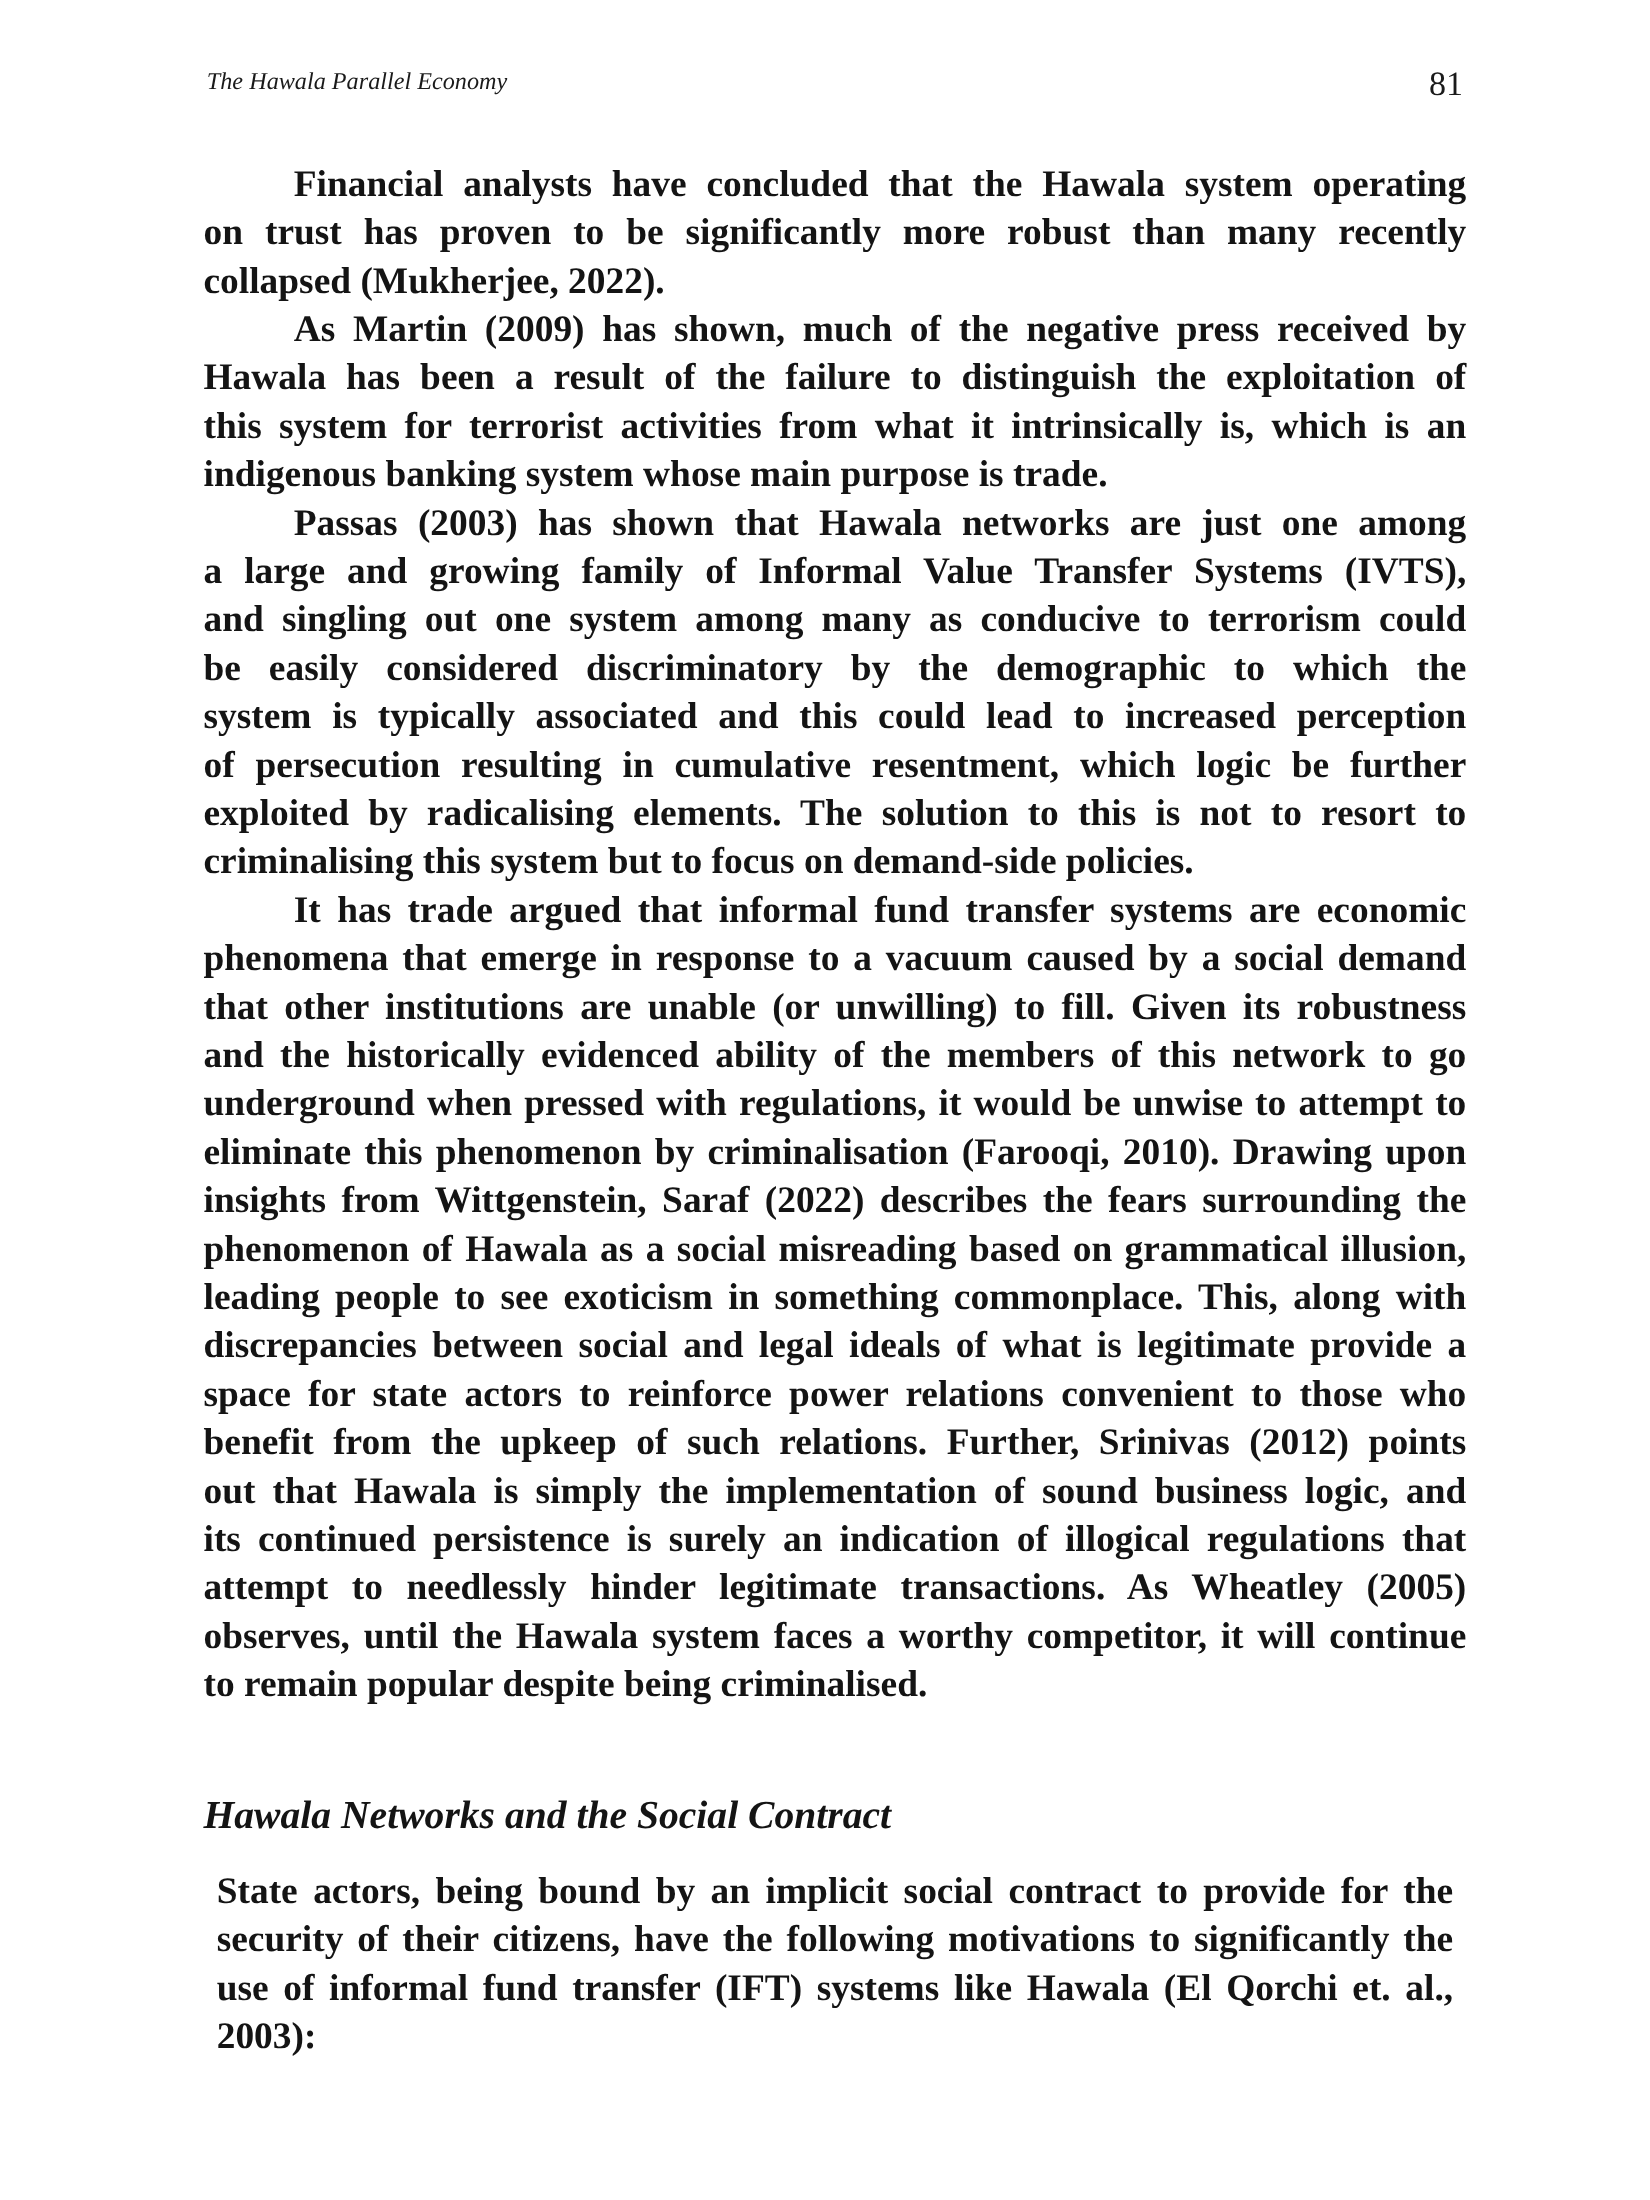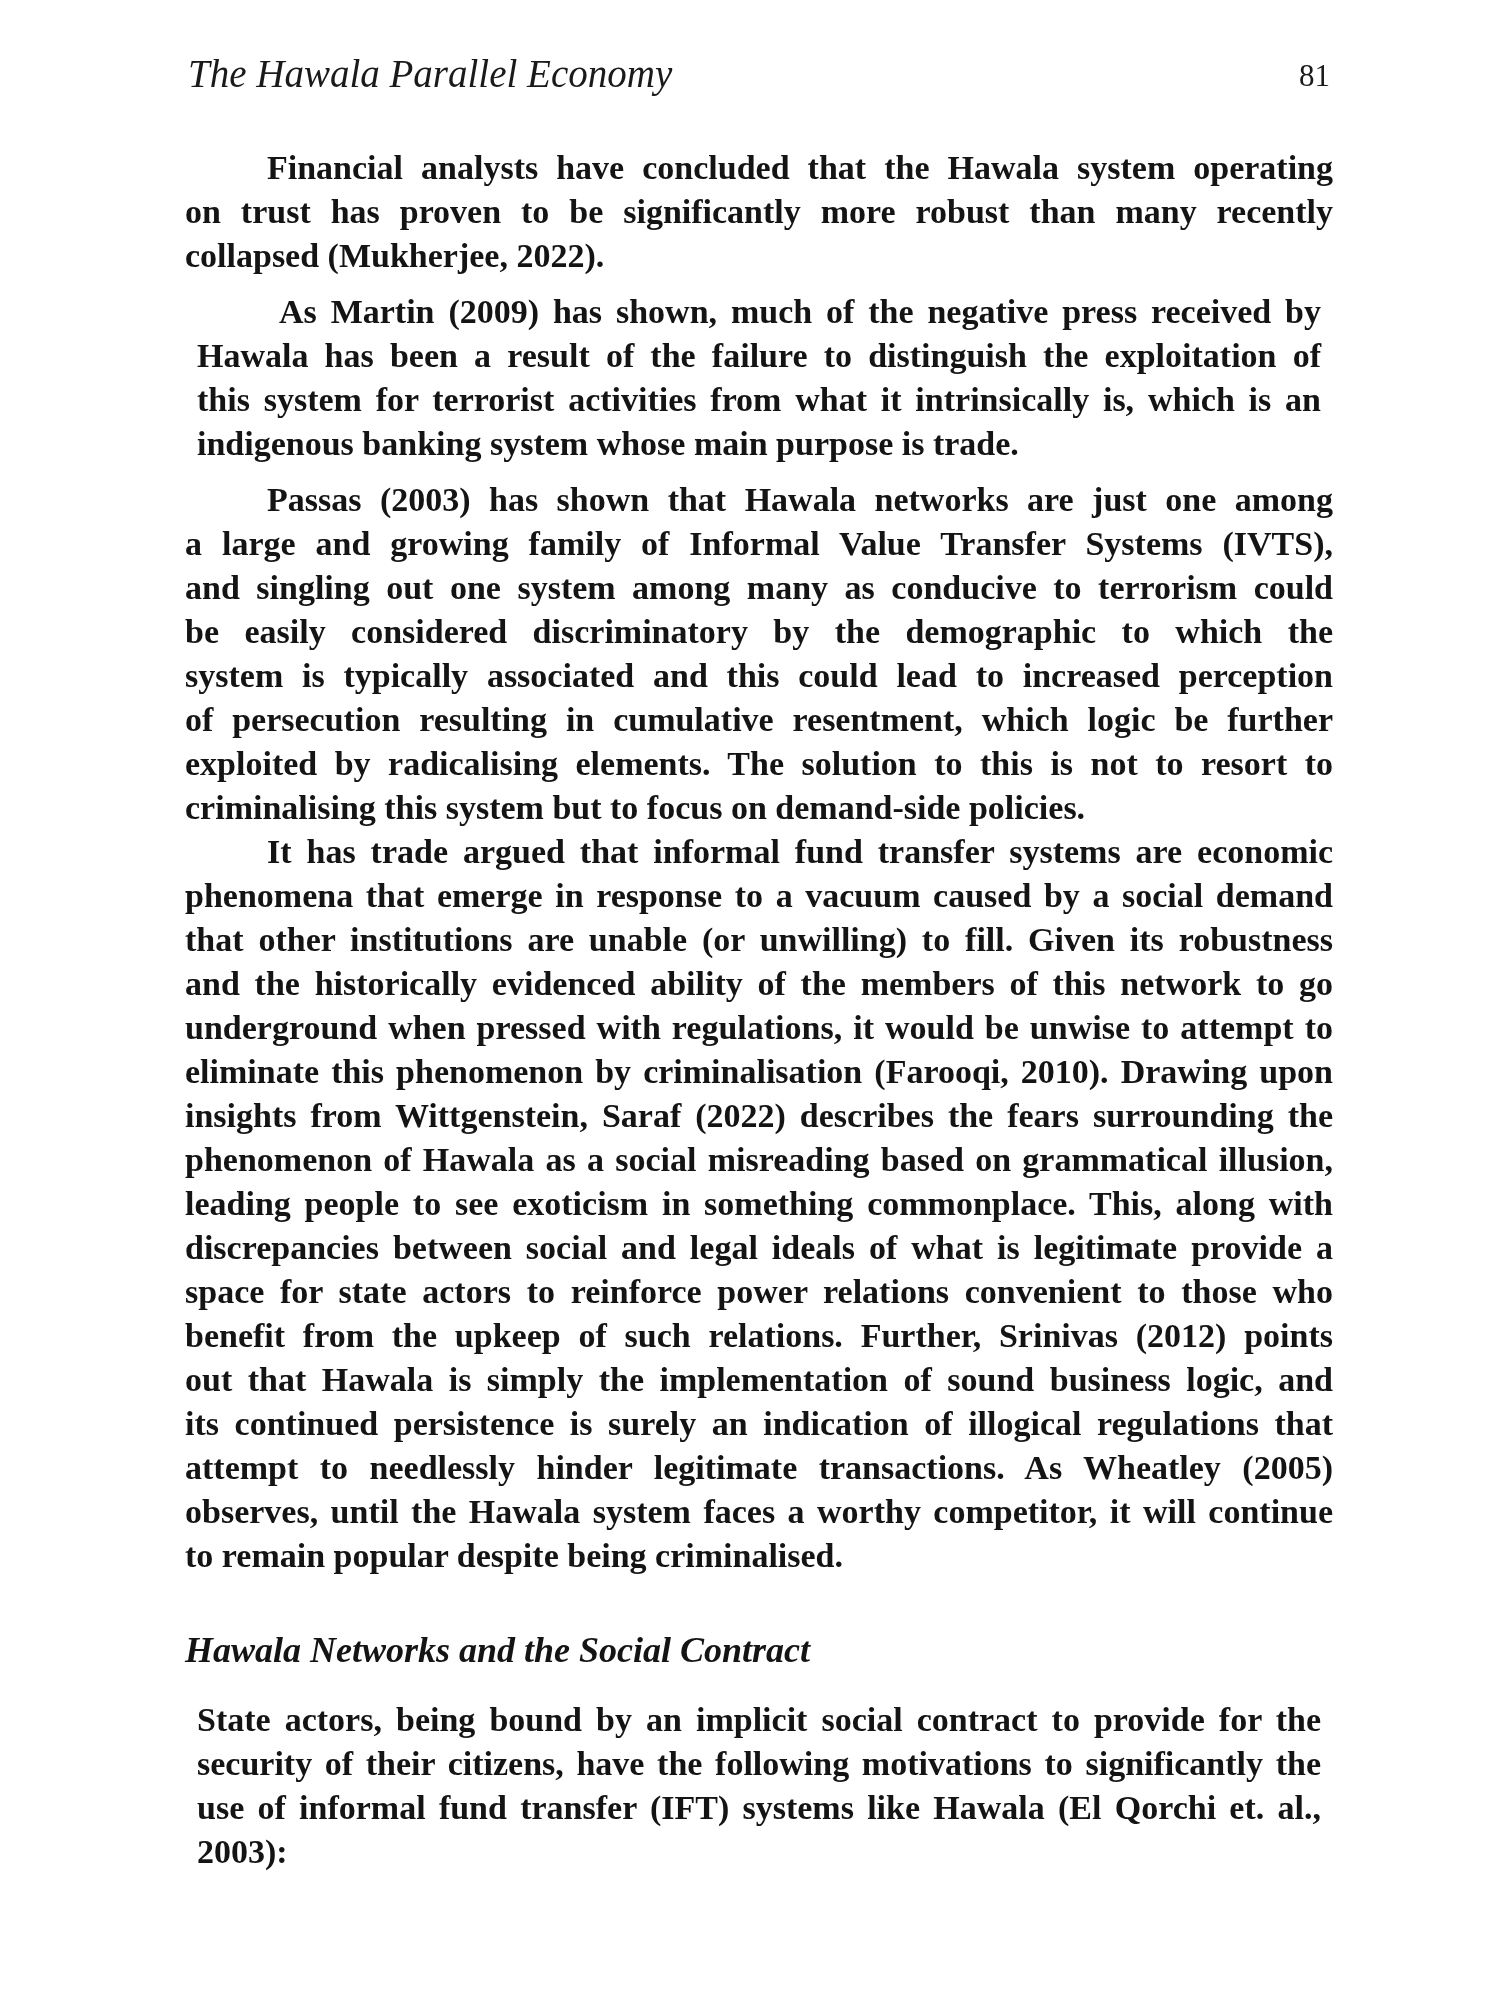--- a/index.html
+++ b/index.html
@@ -1,18 +1,18 @@
 <!DOCTYPE html>
 <html><head>
 <meta charset="utf-8">
 <style>
   html, body { margin: 0; padding: 0; background: #ffffff; }
   body { width: 1500px; height: 2000px; position: relative; overflow: hidden;
          font-family: "Liberation Serif", "DejaVu Serif", serif; color: #141414; }
-  .running-head { position: absolute; left: 188px; top: 56px; font-style: italic; font-size: 39px; line-height: 36px; color: #1a1a1a; }
+  .running-head { position: absolute; left: 188px; top: 56px; font-style: italic; font-size: 22px; line-height: 36px; color: #1a1a1a; }
   .page-number { position: absolute; right: 170px; top: 58px; font-size: 31px; line-height: 36px; color: #1a1a1a; margin-left: 22px; }
   .text-block { position: absolute; left: 185px; width: 1148px; font-weight: bold; }
   .line { display: block; height: 44px; line-height: 44px; font-size: 34px; white-space: nowrap;
           text-align: justify; text-align-last: justify; }
   .line.last { text-align-last: left; }
   .line.indent { padding-left: 82px; }
   .heading { position: absolute; left: 185px; top: 1628px; font-size: 36px; line-height: 44px;
              font-style: italic; font-weight: bold; white-space: nowrap; }
 </style>
 </head>
@@ -21,21 +21,21 @@
 <div>
   <div class="running-head">The Hawala Parallel Economy</div>
   <div class="page-number">81</div>
 
   <div class="text-block" style="top:146px;">
     <p style="margin:0">
       <span class="line indent">Financial analysts have concluded that the Hawala system operating</span>
       <span class="line">on trust has proven to be significantly more robust than many recently</span>
       <span class="line last">collapsed (Mukherjee, 2022).</span>
     </p>
-    <p style="margin:12px">
+    <p style="margin:0">
       <span class="line indent">As Martin (2009) has shown, much of the negative press received by</span>
       <span class="line">Hawala has been a result of the failure to distinguish the exploitation of</span>
       <span class="line">this system for terrorist activities from what it intrinsically is, which is an</span>
       <span class="line last">indigenous banking system whose main purpose is trade.</span>
     </p>
     <p style="margin:0">
       <span class="line indent">Passas (2003) has shown that Hawala networks are just one among</span>
       <span class="line">a large and growing family of Informal Value Transfer Systems (IVTS),</span>
       <span class="line">and singling out one system among many as conducive to terrorism could</span>
       <span class="line">be easily considered discriminatory by the demographic to which the</span>

